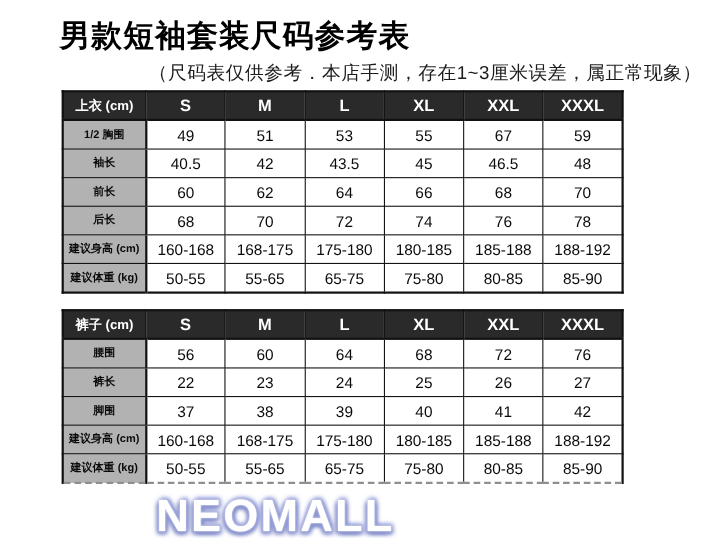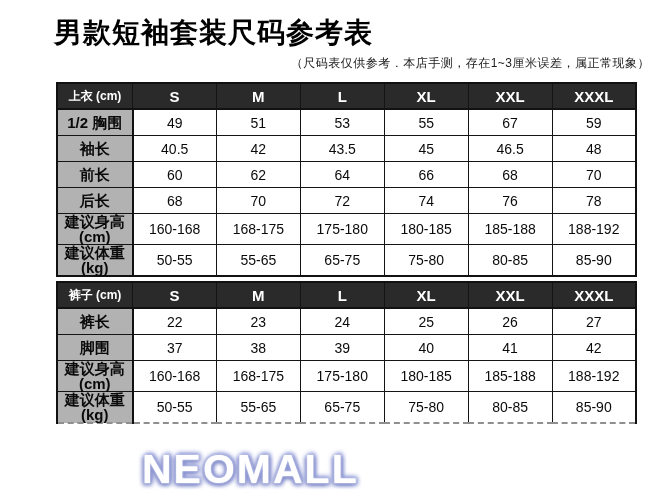--- a/index.html
+++ b/index.html
@@ -5,41 +5,41 @@
   html,body{margin:0;padding:0;}
   body{
     width:650px;height:490px;background:#ffffff;position:relative;overflow:hidden;
     font-family:"Liberation Sans","DejaVu Sans",sans-serif;color:#111;
   }
   .page-title{
     position:absolute;left:54px;top:14px;margin:0;
     font-size:28px;font-weight:bold;color:#000000;letter-spacing:1px;white-space:nowrap;
   }
   .subtitle{
-    position:absolute;top:55px;right:0;
-    font-size:12px;color:#1c1c1c;letter-spacing:0.5px;white-space:nowrap;
+    position:absolute;top:55px;right:12px;
+    font-size:17px;color:#1c1c1c;letter-spacing:0.5px;white-space:nowrap;
   }
   table.size-table{
-    position:absolute;left:56px;width:581px;
+    position:absolute;left:56px;width:511px;
     border-collapse:collapse;table-layout:fixed;
     border:2px solid #111;background:#fff;
   }
   table.t1{top:82px;}
   table.t2{top:281px;border-bottom:2px dashed #8f8f8f;}
   .size-table th,.size-table td{
     border:1px solid #141414;height:25px;padding:0;
     text-align:center;vertical-align:middle;line-height:1;
   }
   .size-table thead th{
     background:#2a2a2a;color:#ffffff;font-weight:bold;font-size:15px;
     border-bottom:2px solid #111;height:24px;
   }
   .size-table thead th.corner{width:74px;font-size:12px;}
   .size-table tbody th.label{
-    background:#b2b2b2;color:#0a0a0a;font-weight:bold;font-size:15px;
+    background:#b2b2b2;color:#0a0a0a;font-weight:bold;font-size:10px;
     border-right:2px solid #111;
   }
   .size-table td{font-size:14px;color:#0a0a0a;background:#fff;}
   .watermark{
     position:absolute;left:142px;top:446px;
     font-size:41px;font-weight:bold;letter-spacing:2px;
     color:#ffffff;white-space:nowrap;
     text-shadow:
       0 0 2px #ffffff,
       0 0 3px #8f99d6,
@@ -131,20 +131,29 @@
         <th class="size">S</th>
         <th class="size">M</th>
         <th class="size">L</th>
         <th class="size">XL</th>
         <th class="size">XXL</th>
         <th class="size">XXXL</th>
       </tr>
     </thead>
     <tbody>
       <tr>
+        <th class="label">腰围</th>
+        <td>56</td>
+        <td>60</td>
+        <td>64</td>
+        <td>68</td>
+        <td>72</td>
+        <td>76</td>
+      </tr>
+      <tr>
         <th class="label">裤长</th>
         <td>22</td>
         <td>23</td>
         <td>24</td>
         <td>25</td>
         <td>26</td>
         <td>27</td>
       </tr>
       <tr>
         <th class="label">脚围</th>

